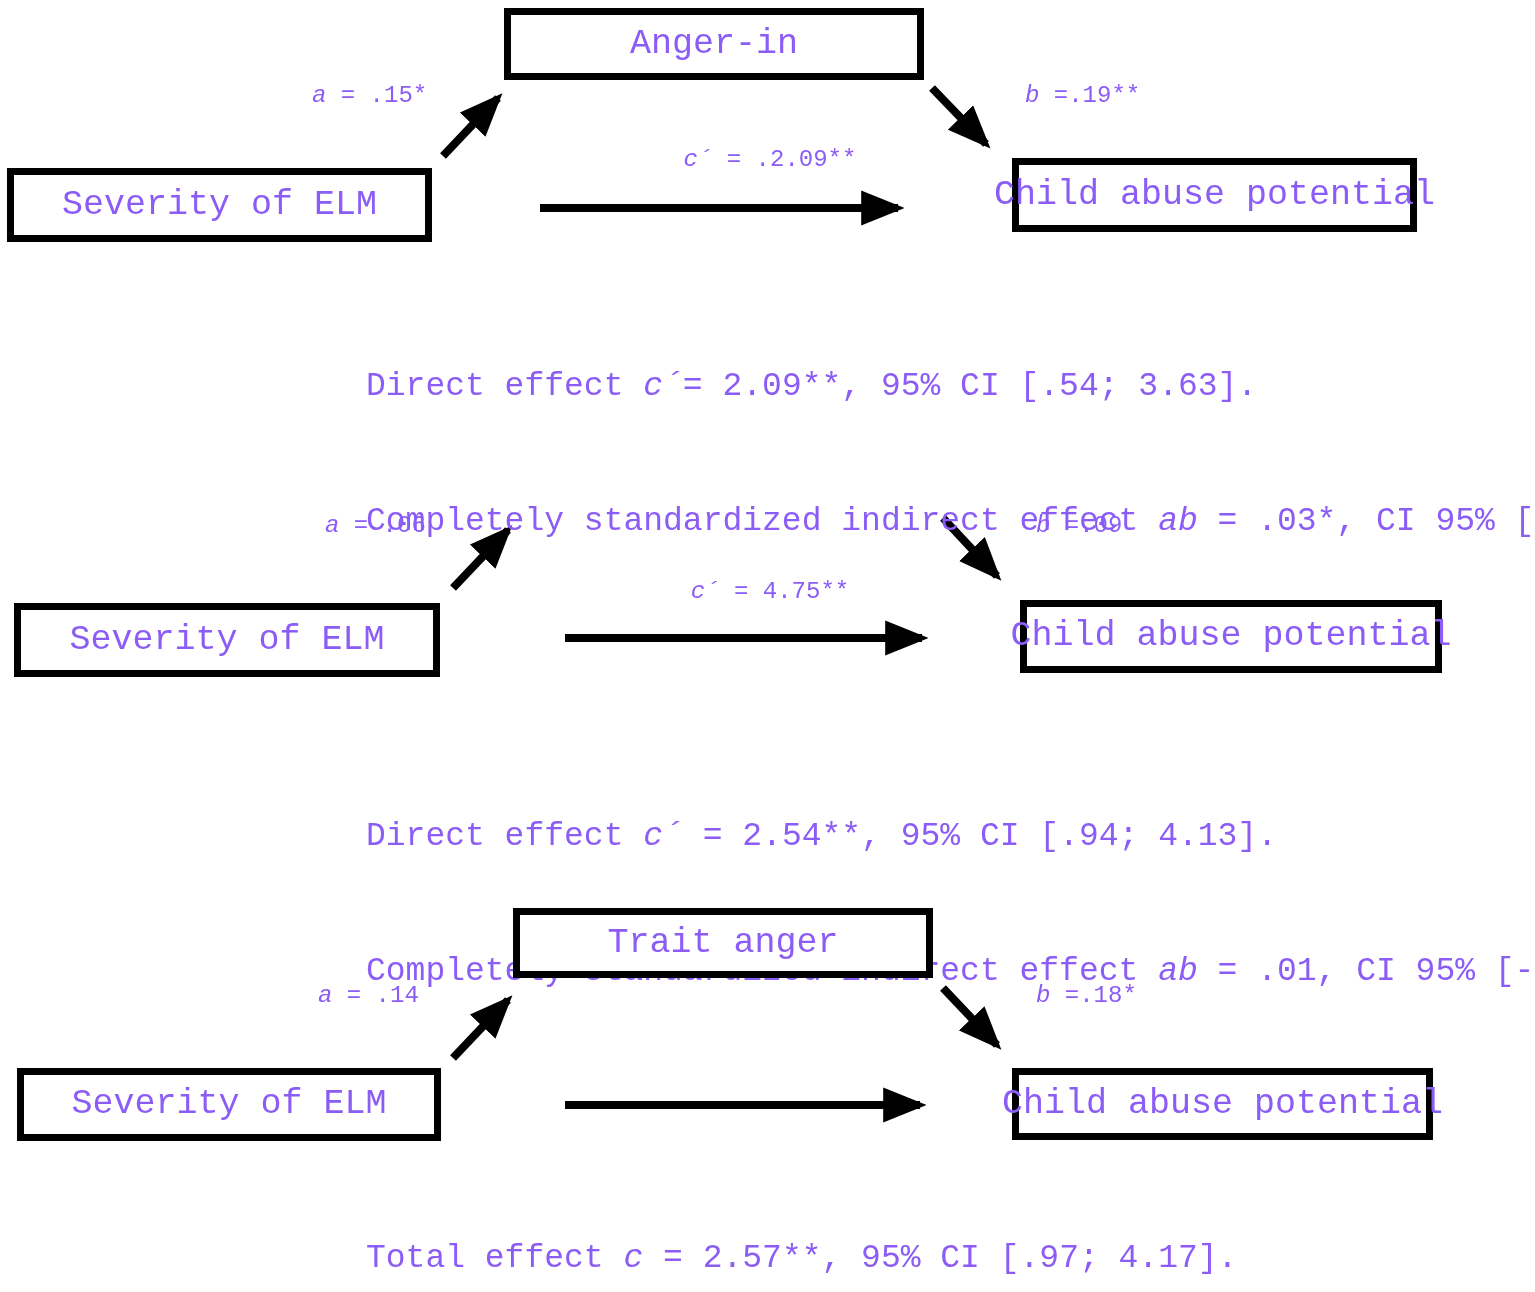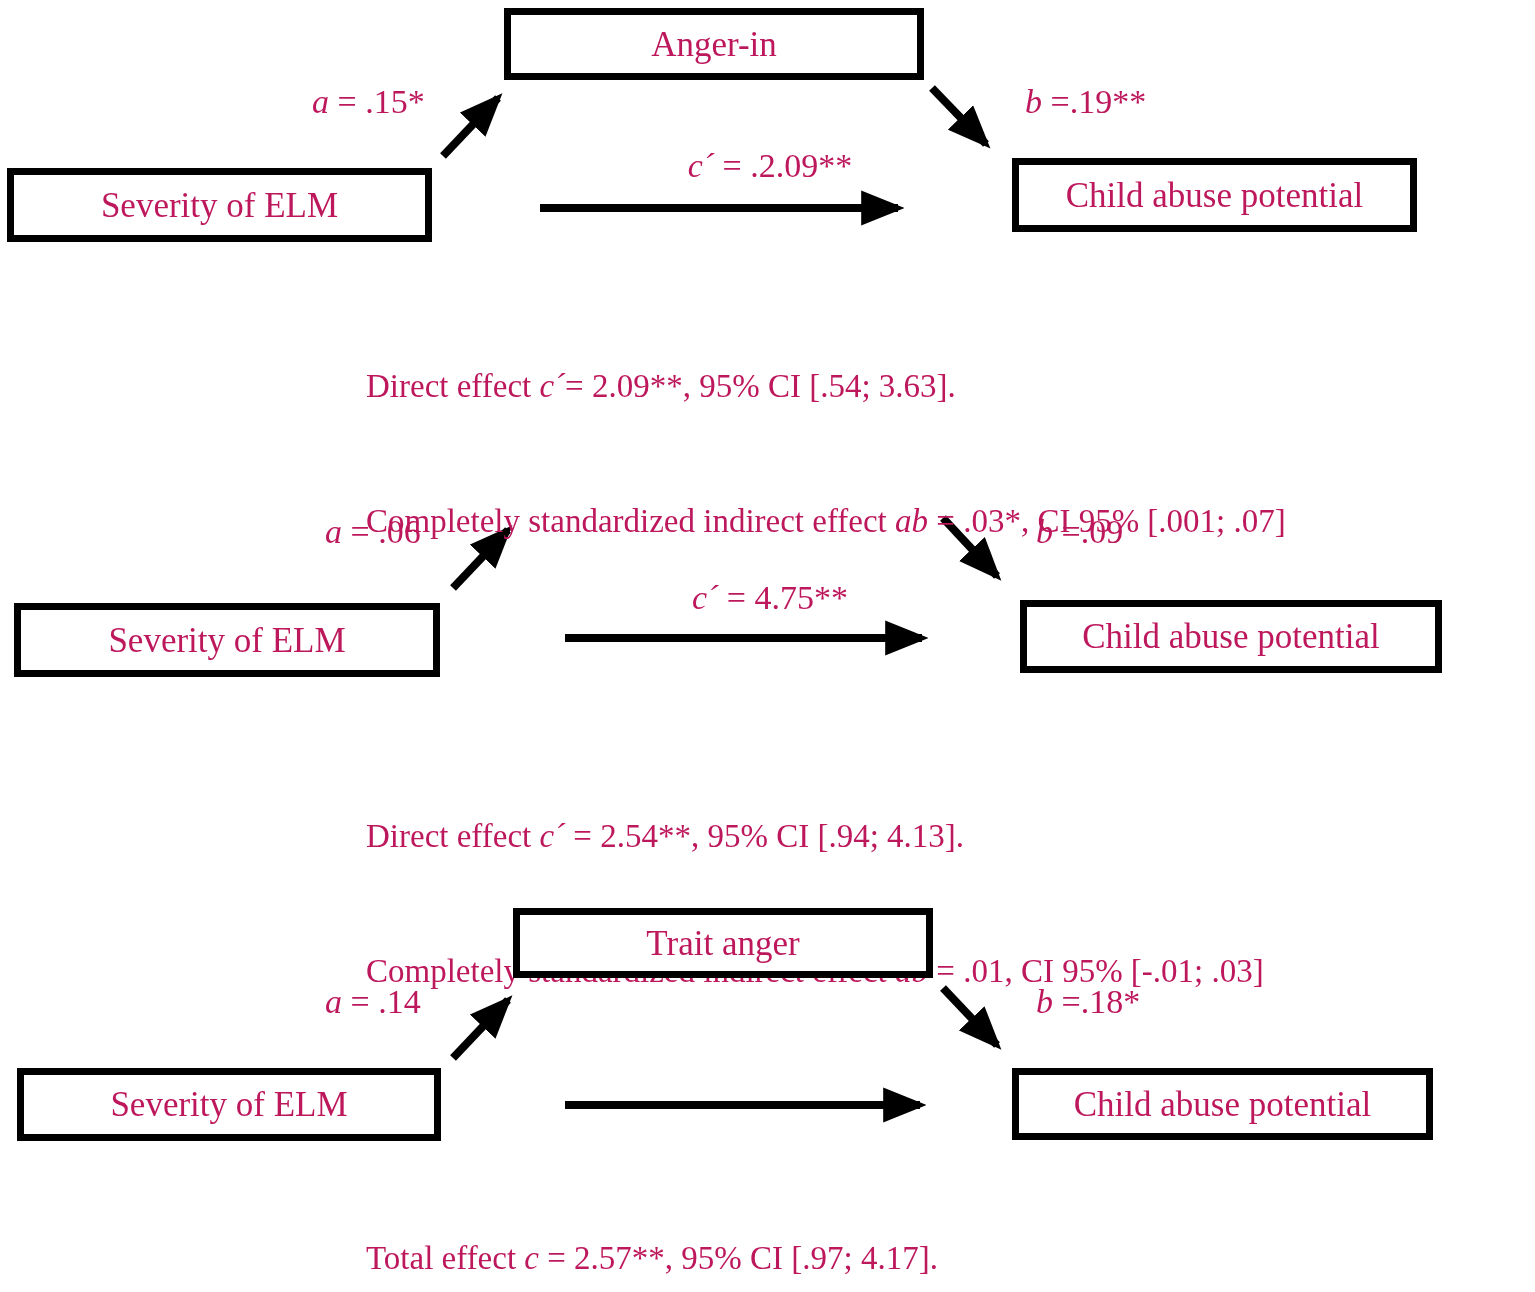--- a/index.html
+++ b/index.html
@@ -5,22 +5,22 @@
   html, body {
     margin: 0;
     padding: 0;
     background: #ffffff;
   }
   #canvas {
     position: relative;
     width: 1535px;
     height: 1292px;
     background: #ffffff;
-    font-family: Liberation Serif, serif;
-    color: #be185d;
+    font-family: Liberation Mono, monospace;
+    color: #8b5cf6;
     overflow: hidden;
   }
   #arrow-layer {
     position: absolute;
     left: 0; top: 0;
     width: 1535px; height: 1292px;
   }
   .box {
     position: absolute;
     border: 7px solid #000000;
@@ -28,21 +28,21 @@
     display: flex;
     align-items: center;
     justify-content: center;
     box-sizing: border-box;
     font-size: 35px;
     line-height: 1;
     white-space: pre;
   }
   .plabel {
     position: absolute;
-    font-size: 34px;
+    font-size: 24px;
     line-height: 1.2;
     white-space: pre;
   }
   .plabel.centered { text-align: center; }
   .ivar { font-style: italic; }
   .notes {
     position: absolute;
     font-size: 33px;
     line-height: 45px;
     white-space: pre;
@@ -114,21 +114,21 @@
 
   <div class="notes" style="left:366px;top:724px">
     <div class="note"><span>Direct effect </span><span class="ivar">c´</span><span> = 2.54**, 95% CI [.94; 4.13].</span></div>
     <div class="note"><span>Completely standardized indirect effect </span><span class="ivar">ab</span><span> = .01, CI 95% [-.01; .03]</span></div>
   </div>
 
   <div class="box" style="left:513px;top:908px;width:420px;height:70px">
     <span>Trait anger</span>
   </div>
 
-  <div class="plabel" style="left:325px;top:982px;width:140px"><span class="ivar">a</span><span> = .14</span></div>
+  <div class="plabel" style="left:318px;top:982px;width:140px"><span class="ivar">a</span><span> = .14</span></div>
 
   <div class="box" style="left:17px;top:1068px;width:424px;height:73px">
     <span>Severity of ELM</span>
   </div>
 
 
   <div class="plabel" style="left:1036px;top:982px;width:160px"><span class="ivar">b</span><span> =.18*</span></div>
 
   <div class="box" style="left:1012px;top:1068px;width:421px;height:72px">
     <span>Child abuse potential</span>

